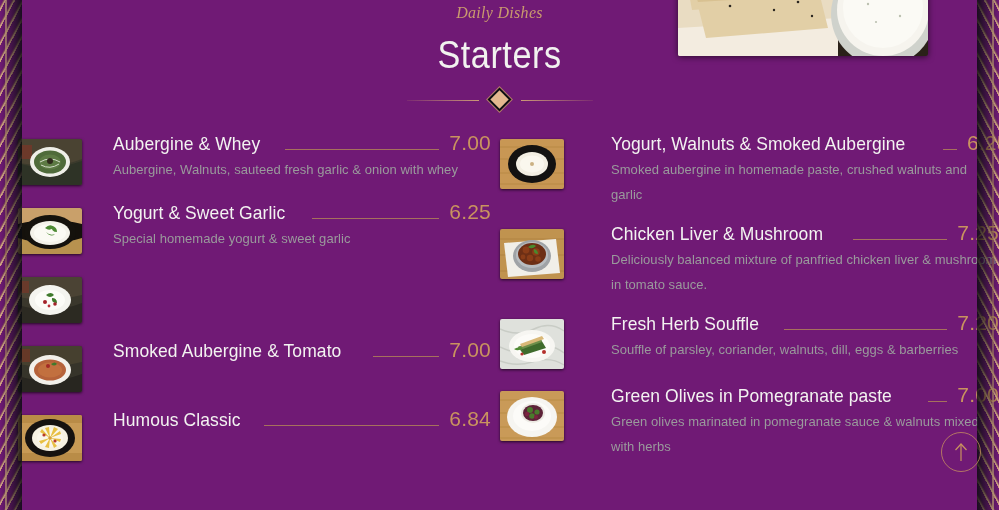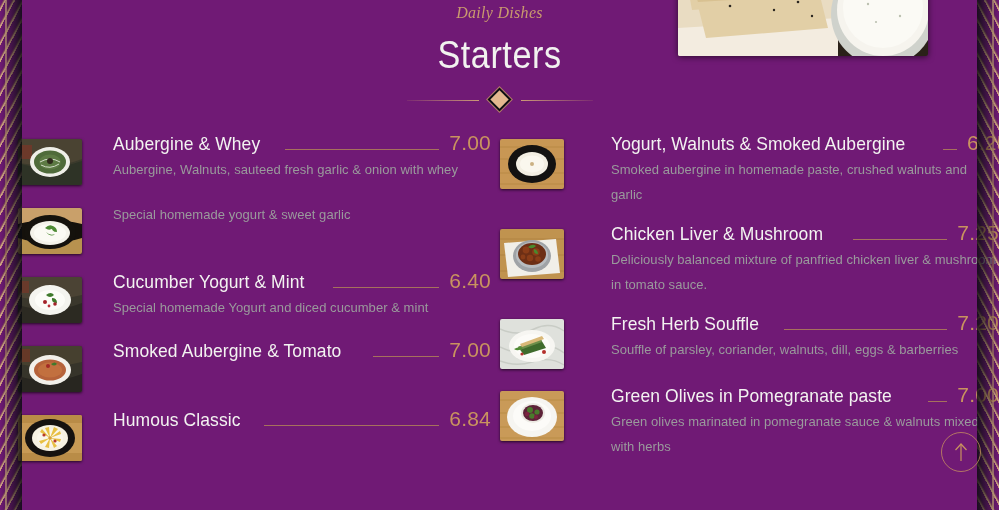--- a/index.html
+++ b/index.html
@@ -347,20 +347,25 @@
             <ellipse cx="32" cy="25" rx="20" ry="12" fill="#f4f2ea"></ellipse>
             <ellipse cx="32" cy="25" rx="16" ry="9" fill="#fbfaf4"></ellipse>
             <g fill="#4e8a35">
               <path d="M27 20 q5 -5 9 -1 q-4 5 -9 1Z"></path>
               <path d="M34 18 q5 1 5 6 q-6 0 -5 -6Z"></path>
               <path d="M28 24 q4 4 9 2 q-4 4 -9 -2Z"></path>
             </g>
           </svg>
         </div>
         <div class="dish-body">
+          <div class="dish-head">
+            <span class="dish-name">Yogurt &amp; Sweet Garlic</span>
+            <span class="leader"></span>
+            <span class="dish-price">6.25</span>
+          </div>
           <div class="dish-desc">Special homemade yogurt &amp; sweet garlic</div>
         </div>
       </div>
 
       <div class="dish">
         <div class="thumb">
           <svg viewBox="0 0 64 46" preserveAspectRatio="none" aria-hidden="true">
             <rect width="64" height="46" fill="#3a372c"></rect>
             <path d="M0 0 H64 V18 Q30 26 0 20 Z" fill="#4b4334"></path>
             <path d="M0 28 Q34 38 64 26 V46 H0 Z" fill="#2c2a22"></path>
@@ -368,28 +373,20 @@
             <ellipse cx="32" cy="23" rx="21" ry="15" fill="#f4f4ef"></ellipse>
             <ellipse cx="32" cy="23" rx="15" ry="10" fill="#fcfcf8"></ellipse>
             <g fill="#3f7a2c">
               <path d="M28 18 q5 -4 8 0 q-4 4 -8 0Z"></path>
               <path d="M34 21 q5 0 5 5 q-6 0 -5 -5Z"></path>
             </g>
             <circle cx="27" cy="25" r="2" fill="#a3232a"></circle>
             <circle cx="37" cy="27" r="1.8" fill="#a3232a"></circle>
             <circle cx="31" cy="29" r="1.4" fill="#b9313a"></circle>
           </svg>
-        </div>
-        <div class="dish-body">
-          <div class="dish-head">
-            <span class="dish-name">Cucumber Yogurt &amp; Mint</span>
-            <span class="leader"></span>
-            <span class="dish-price">6.40</span>
-          </div>
-          <div class="dish-desc">Special homemade Yogurt and diced cucumber &amp; mint</div>
         </div>
       </div>
 
       <div class="dish">
         <div class="thumb">
           <svg viewBox="0 0 64 46" preserveAspectRatio="none" aria-hidden="true">
             <rect width="64" height="46" fill="#36342a"></rect>
             <path d="M0 0 H64 V16 Q30 24 0 18 Z" fill="#46402f"></path>
             <path d="M0 30 Q32 40 64 28 V46 H0 Z" fill="#282620"></path>
             <rect x="1" y="3" width="11" height="13" fill="#7a3323" opacity="0.6"></rect>

